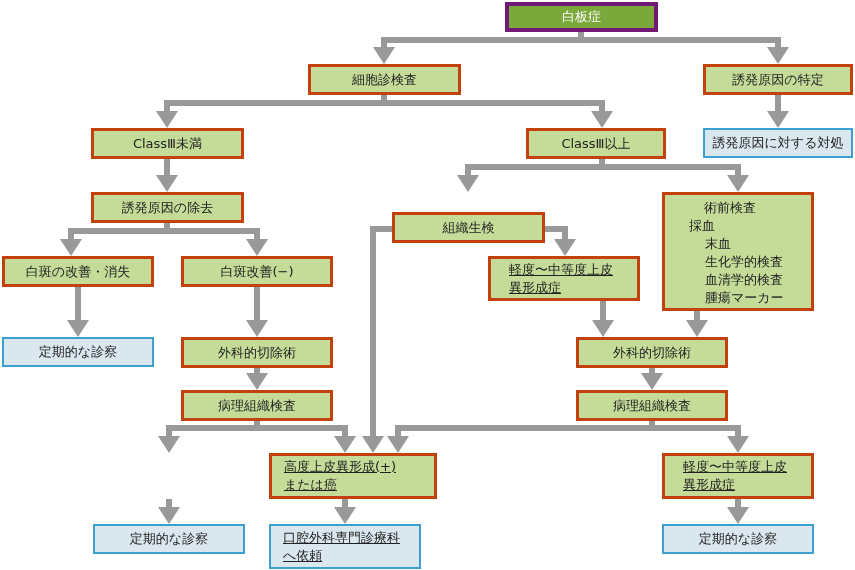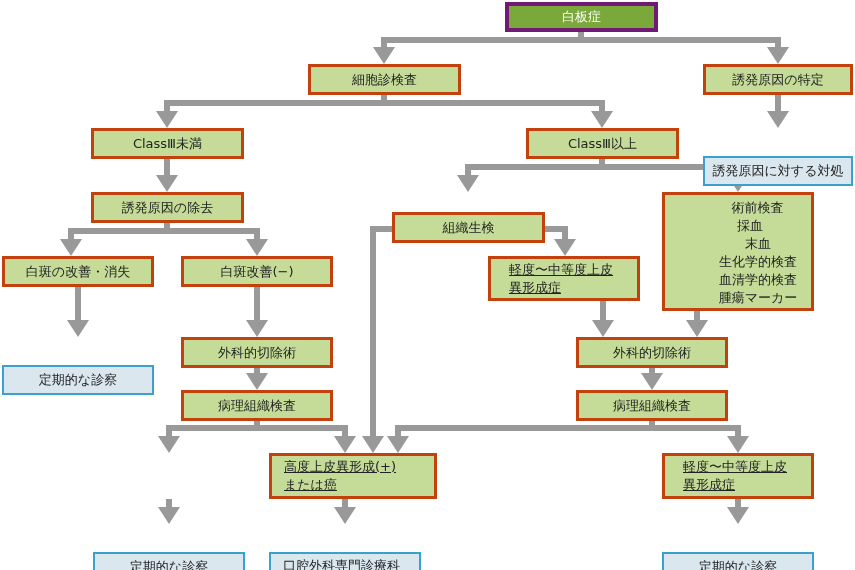--- a/index.html
+++ b/index.html
@@ -1,23 +1,23 @@
 <!DOCTYPE html>
 <html><head>
 <meta charset="utf-8">
 <style>
   html, body { margin: 0; padding: 0; background: #ffffff; }
   body { width: 855px; height: 570px; position: relative; overflow: hidden;
          font-family: "DejaVu Sans", "Liberation Sans", sans-serif; }
   #diagram { position: absolute; left: 0; top: 0; width: 855px; height: 570px; }
   .node { position: absolute; box-sizing: border-box; font-size: 13px; color: #222;
           display: flex; flex-direction: column; justify-content: center; line-height: 18px;
-          white-space: nowrap; align-items: center; }
+          white-space: nowrap; }
   .node.green { background: #c5dc98; border: 3px solid #c2410c; }
-  .node.blue  { background: #dbe7ef; border: 2px solid #3aa0cf; margin-top: 28px; }
+  .node.blue  { background: #dbe7ef; border: 2px solid #3aa0cf; }
   .node.root  { background: #7aa83a; border: 4px solid #701a75; color: #fff; }
   .node.center { align-items: center; text-align: center; }
   .node.left { align-items: flex-start; text-align: right; padding-left: 10px; text-decoration: underline; }
   .node .ln { display: block; }
   .node .ind2 { padding-left: 16px; }
 </style>
 </head>
 <body>
 
 <div id="diagram">
@@ -84,21 +84,21 @@
   <div class="node green center" style="left:703px;top:64px;width:150px;height:31px;">
     <span>誘発原因の特定</span>
   </div>
   <div class="node blue center" style="left:703px;top:128px;width:150px;height:30px;">
     <span>誘発原因に対する対処</span>
   </div>
 
   <div class="node green center" style="left:91px;top:128px;width:153px;height:31px;">
     <span>ClassⅢ未満</span>
   </div>
-  <div class="node green center" style="left:526px;top:128px;width:153px;height:31px;">
+  <div class="node green center" style="left:526px;top:128px;width:140px;height:31px;">
     <span>ClassⅢ以上</span>
   </div>
 
   <div class="node green center" style="left:91px;top:192px;width:153px;height:31px;">
     <span>誘発原因の除去</span>
   </div>
   <div class="node green center" style="left:392px;top:192px;width:153px;height:31px;margin-top:20px;">
     <span>組織生検</span>
   </div>
 

